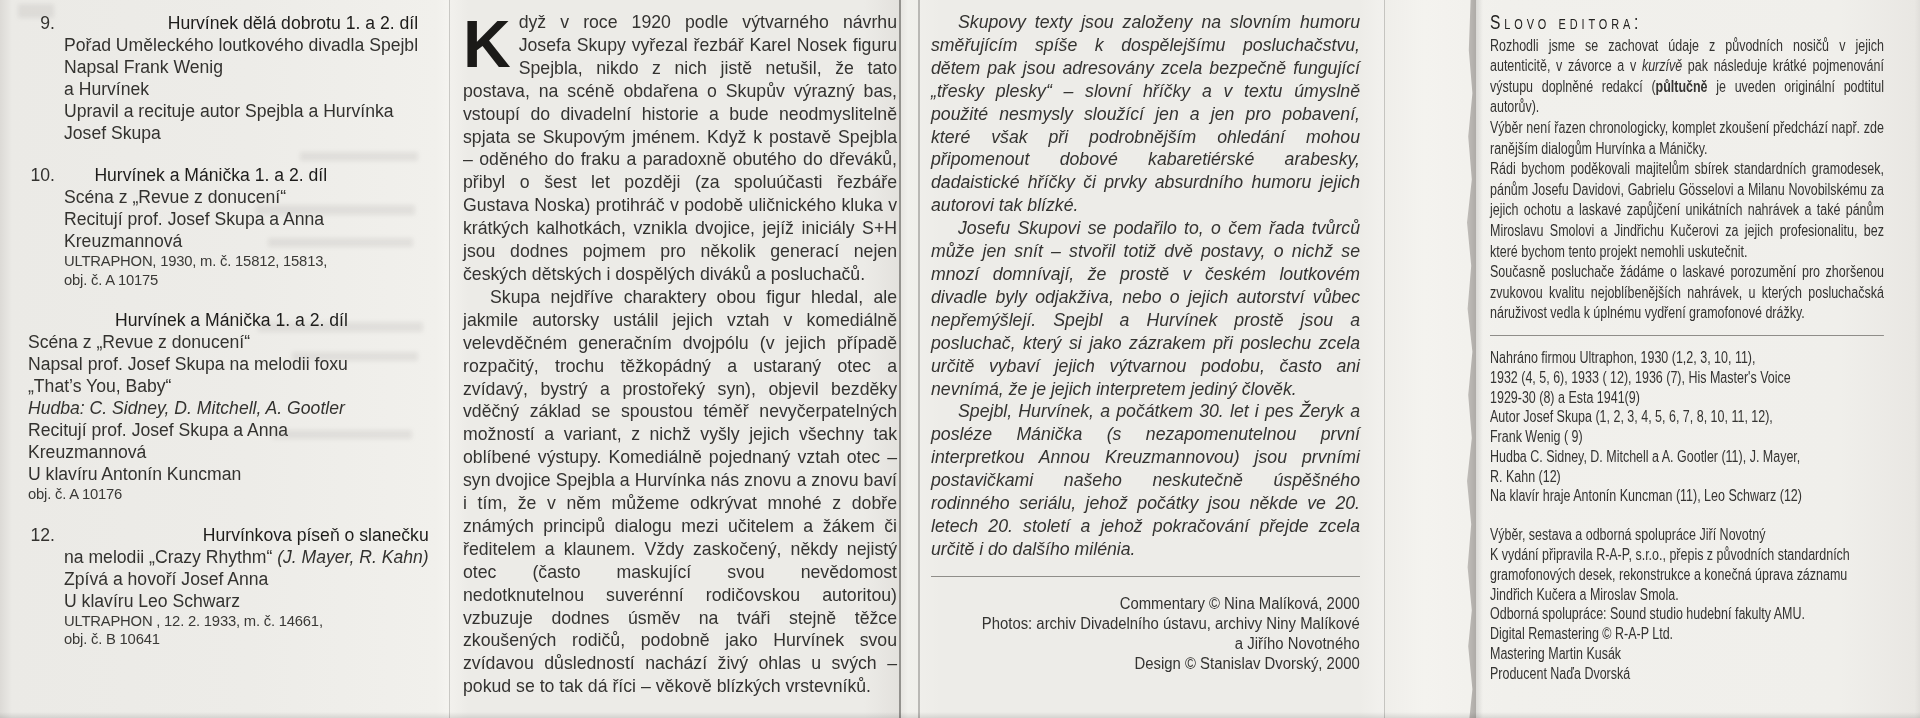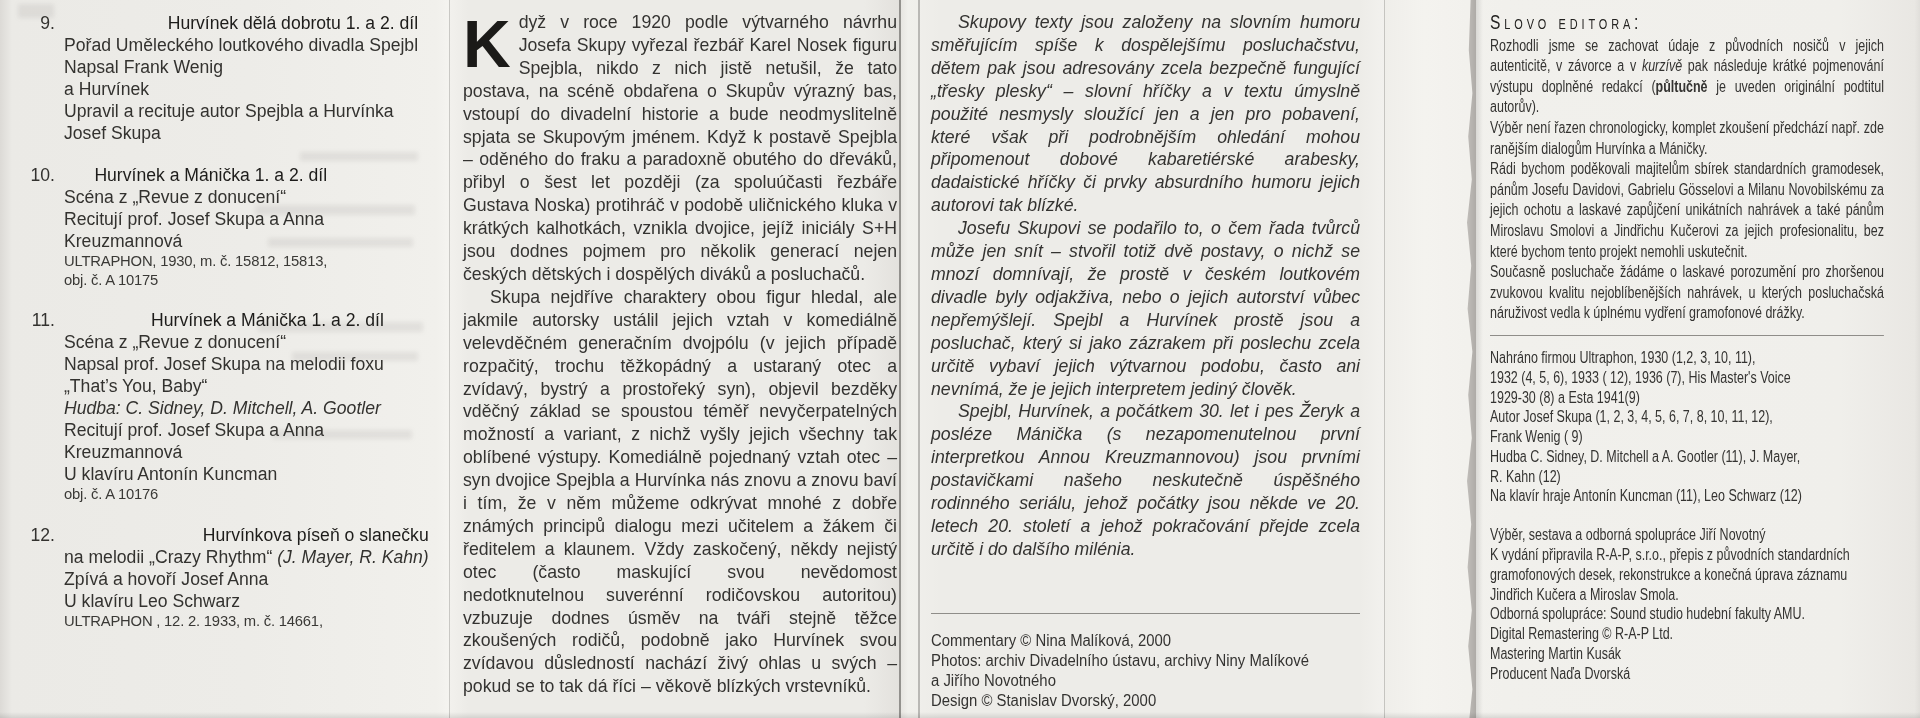--- a/index.html
+++ b/index.html
@@ -39,21 +39,21 @@
   .essay{position:absolute;left:463px;top:11px;width:434px;
     font-size:17.7px;line-height:22.9px;text-align:justify;color:#343331;}
   .essay p,.texts p{margin:0;}
   .ind{text-indent:27px;}
   .dropcap{float:left;font-weight:bold;font-size:66px;line-height:60px;
     padding:3px 10px 2px 0;letter-spacing:-2px;color:#1b1a18;}
 
   
   .texts{position:absolute;left:931px;top:11px;width:429px;
     font-size:17.7px;line-height:22.9px;text-align:justify;color:#343331;font-style:italic;}
-  .credits{position:absolute;left:931px;top:613px;width:429px;}
+  .credits{position:absolute;left:931px;top:576px;width:429px;text-align:right;}
   .rule{border:none;border-top:1px solid #8f8d89;margin:0;}
   .credits .rule{margin-bottom:17px;}
   .credits-inner{transform:scaleX(.93);transform-origin:0 0;width:461px;
     font-size:16px;line-height:20px;color:#343331;}
   .credits-inner div{white-space:nowrap;}
 
   
   .editor{position:absolute;left:1490px;top:12px;width:505px;
     transform:scaleX(.78);transform-origin:0 0;
     font-size:16px;line-height:20.6px;color:#343331;}
@@ -105,41 +105,41 @@
         <div class="track-body">
           <div class="track-title">Hurvínek a Mánička 1. a 2. díl</div>
           <div class="track-line">Scéna z „Revue z donucení“</div>
           <div class="track-line">Recitují prof. Josef Skupa a Anna</div>
           <div class="track-line">Kreuzmannová</div>
           <div class="track-detail">ULTRAPHON, 1930, m. č. 15812, 15813,</div>
           <div class="track-detail">obj. č. A 10175</div>
         </div>
       </div>
       <div class="track-item">
-        <div class="track-num">11.</div>
         <div class="track-body">
           <div class="track-title">Hurvínek a Mánička 1. a 2. díl</div>
           <div class="track-line">Scéna z „Revue z donucení“</div>
           <div class="track-line">Napsal prof. Josef Skupa na melodii foxu</div>
           <div class="track-line">„That’s You, Baby“</div>
           <div class="track-line"><i>Hudba: C. Sidney, D. Mitchell, A. Gootler</i></div>
           <div class="track-line">Recitují prof. Josef Skupa a Anna</div>
           <div class="track-line">Kreuzmannová</div>
           <div class="track-line">U klavíru Antonín Kuncman</div>
           <div class="track-detail">obj. č. A 10176</div>
         </div>
       </div>
       <div class="track-item">
         <div class="track-num">12.</div>
         <div class="track-body">
           <div class="track-title">Hurvínkova píseň o slanečku</div>
           <div class="track-line"><span>na melodii „Crazy Rhythm“ </span><i>(J. Mayer, R. Kahn)</i></div>
           <div class="track-line">Zpívá a hovoří Josef Anna</div>
           <div class="track-line">U klavíru Leo Schwarz</div>
           <div class="track-detail">ULTRAPHON , 12. 2. 1933, m. č. 14661,</div>
+          <div class="track-detail">obj. č. B 10641</div>
         </div>
       </div>
     </div>
 
   <div class="essay">
       <p><span class="dropcap">K</span><span>dyž v roce 1920 podle výtvarného návrhu Josefa Skupy vyřezal řezbář Karel Nosek figuru Spejbla, nikdo z nich jistě netušil, že tato postava, na scéně obdařena o Skupův výrazný bas, vstoupí do divadelní historie a bude neodmyslitelně spjata se Skupovým jménem. Když k postavě Spejbla – oděného do fraku a paradoxně obutého do dřeváků, přibyl o šest let později (za spoluúčasti řezbáře Gustava Noska) protihráč v podobě uličnického kluka v krátkých kalhotkách, vznikla dvojice, jejíž iniciály S+H jsou dodnes pojmem pro několik generací nejen českých dětských i dospělých diváků a posluchačů.</span></p>
       <p class="ind"><span>Skupa nejdříve charaktery obou figur hledal, ale jakmile autorsky ustálil jejich vztah v komediálně velevděčném generačním dvojpólu (v jejich případě rozpačitý, trochu těžkopádný a ustaraný otec a zvídavý, bystrý a prostořeký syn), objevil bezděky vděčný základ se spoustou téměř nevyčerpatelných možností a variant, z nichž vyšly jejich všechny tak oblíbené výstupy. Komediálně pojednaný vztah otec – syn dvojice Spejbla a Hurvínka nás znovu a znovu baví i tím, že v něm můžeme odkrývat mnohé z dobře známých principů dialogu mezi učitelem a žákem či ředitelem a klaunem. Vždy zaskočený, někdy nejistý otec (často maskující svou nevědomost nedotknutelnou suverénní rodičovskou autoritou) vzbuzuje dodnes úsměv na tváři stejně těžce zkoušených rodičů, podobně jako Hurvínek svou zvídavou důsledností nachází živý ohlas u svých – pokud se to tak dá říci – věkově blízkých vrstevníků.</span></p>
     </div>
 
   <div class="texts">

